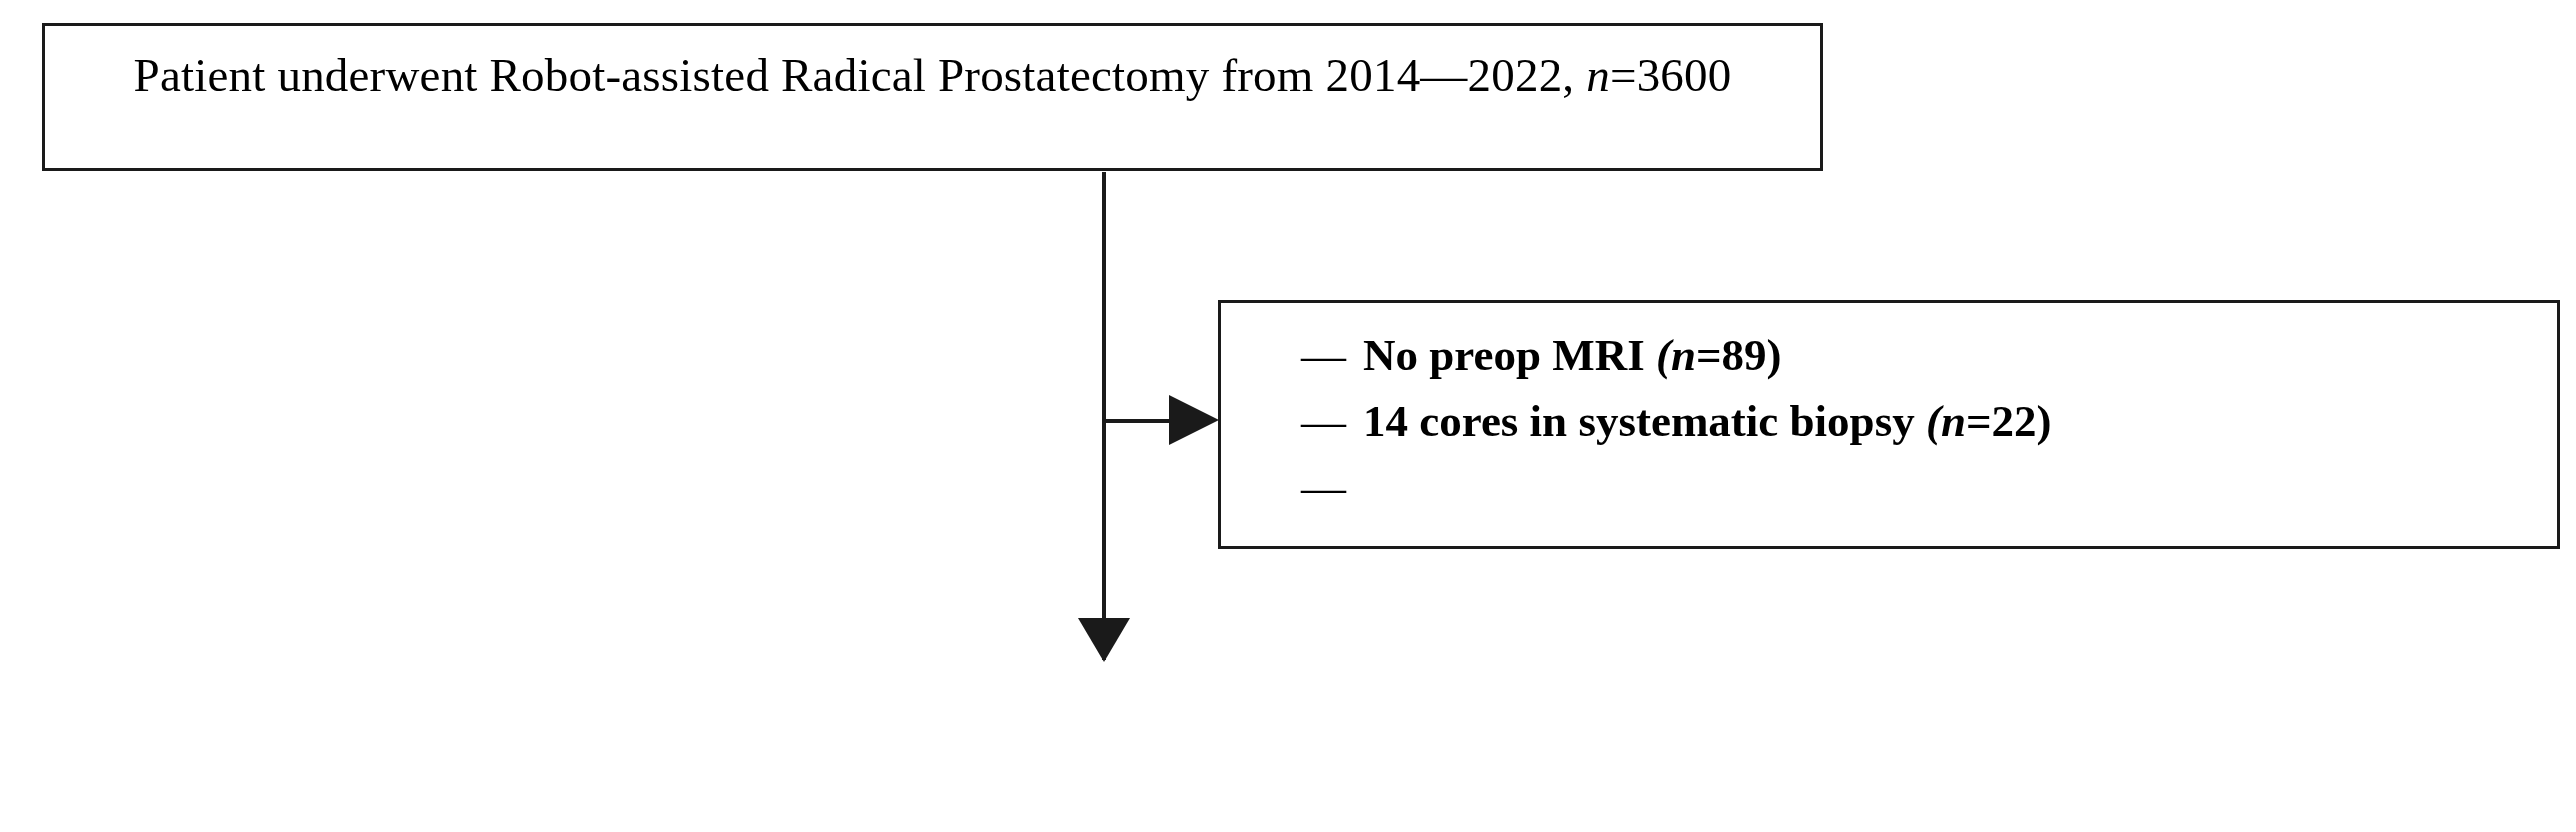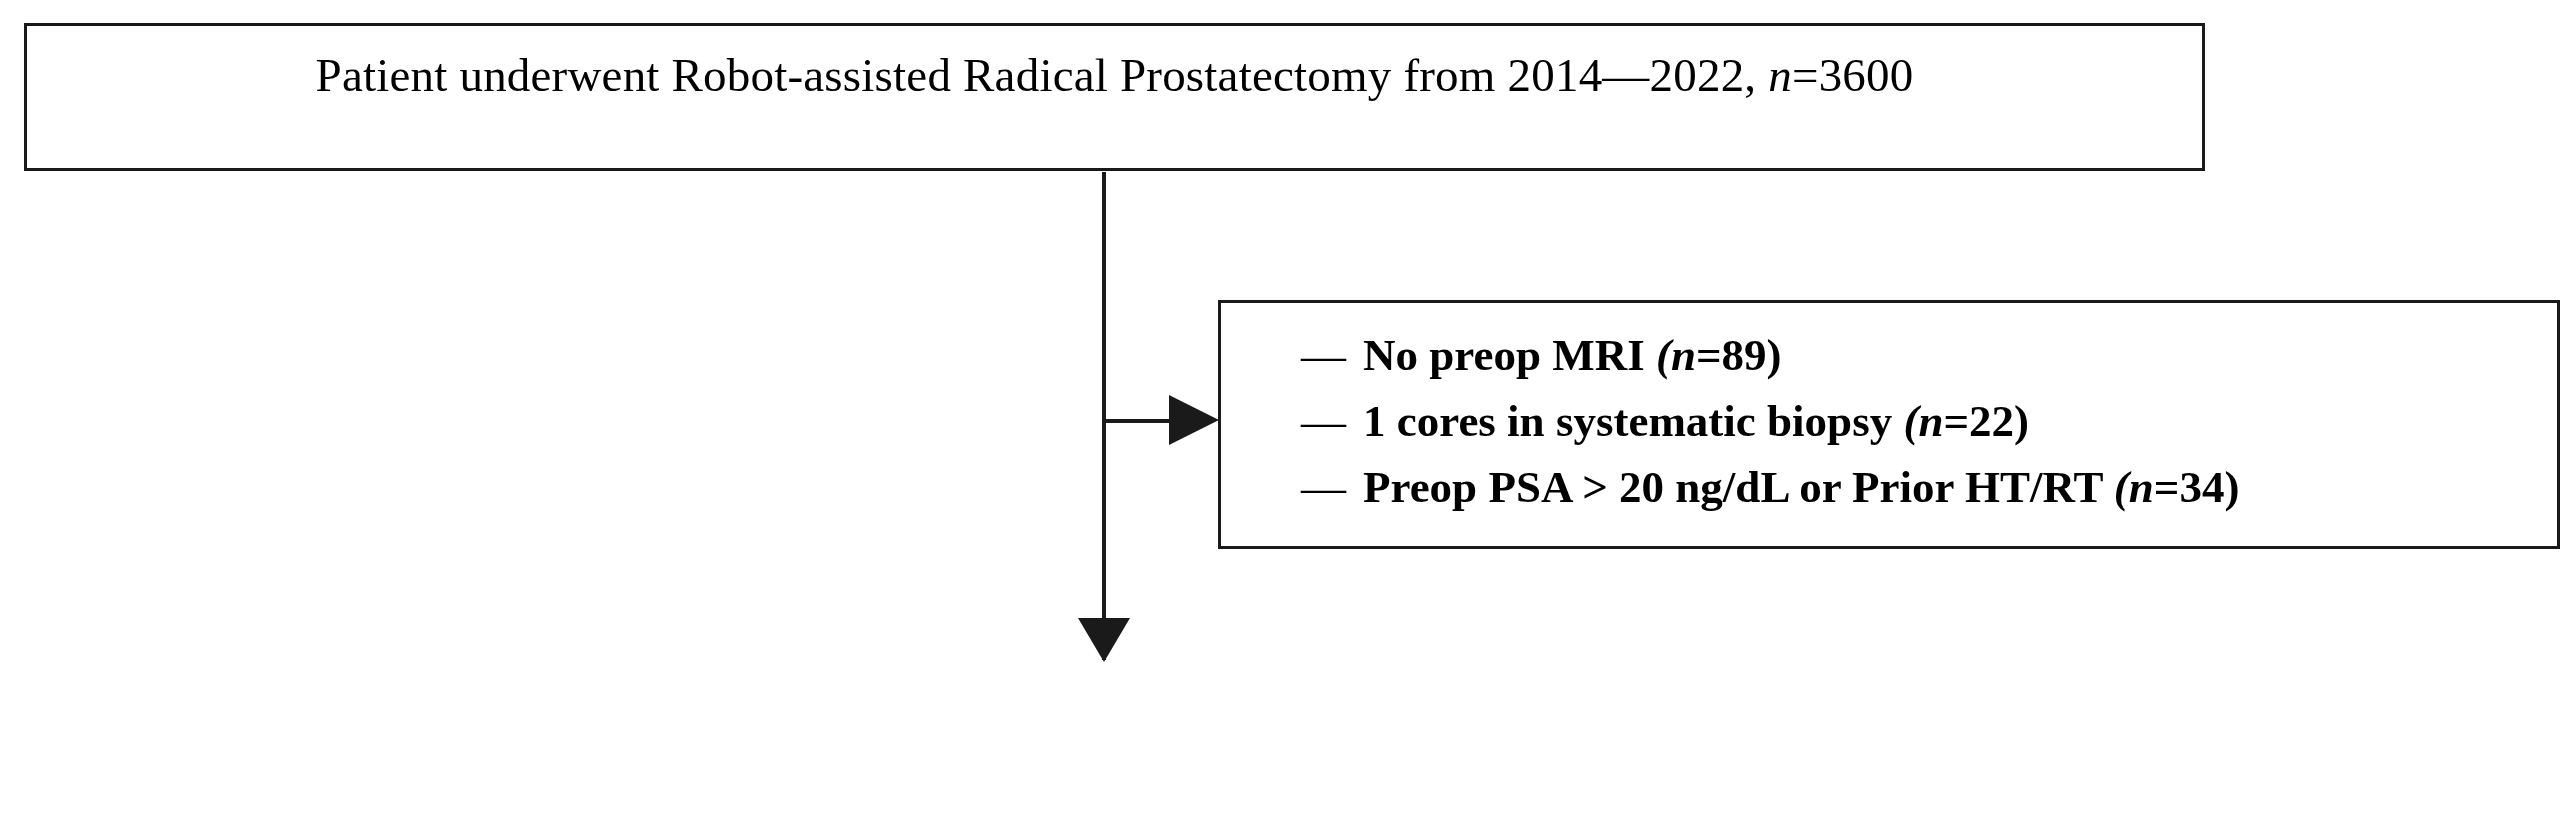--- a/index.html
+++ b/index.html
@@ -21,23 +21,23 @@
 
   .flow-box {
     position: absolute;
     box-sizing: border-box;
     border: 3.3px solid #1a1a1a;
     background: #ffffff;
   }
 
   
   #box-enrolled {
-    left: 24px;
+    left: 42px;
     top: 23.4px;
-    width: 2181px;
+    width: 1781px;
     height: 148px;
   }
   #box-enrolled .box-text {
     position: absolute;
     left: 0;
     right: 0;
     top: 23.4px;
     text-align: center;
     font-size: 47px;
     line-height: 1.08;
@@ -154,26 +154,25 @@
   <div class="flow-box" id="box-excluded">
     <div class="excl-list">
 
       <div class="excl-item">
         <span class="excl-dash">—</span>
         <span class="excl-text"><span>No preop MRI </span><span class="var-n">(</span><span class="var-n">n</span><span>=89</span><span>)</span></span>
       </div>
 
       <div class="excl-item">
         <span class="excl-dash">—</span>
-        <span class="excl-text"><span>1 cores in systematic biopsy </span><span class="var-n">(</span><span class="var-n">n</span><span>=22</span><span>)</span></span>
+        <span class="excl-text"><span>14 cores in systematic biopsy </span><span class="var-n">(</span><span class="var-n">n</span><span>=22</span><span>)</span></span>
       </div>
 
       <div class="excl-item">
         <span class="excl-dash">—</span>
-        <span class="excl-text"><span>Preop PSA &gt; 20 ng/dL or Prior HT/RT </span><span class="var-n">(</span><span class="var-n">n</span><span>=34</span><span>)</span></span>
       </div>
 
     </div>
   </div>
 
 
 </div>
 
 
 </body></html>

